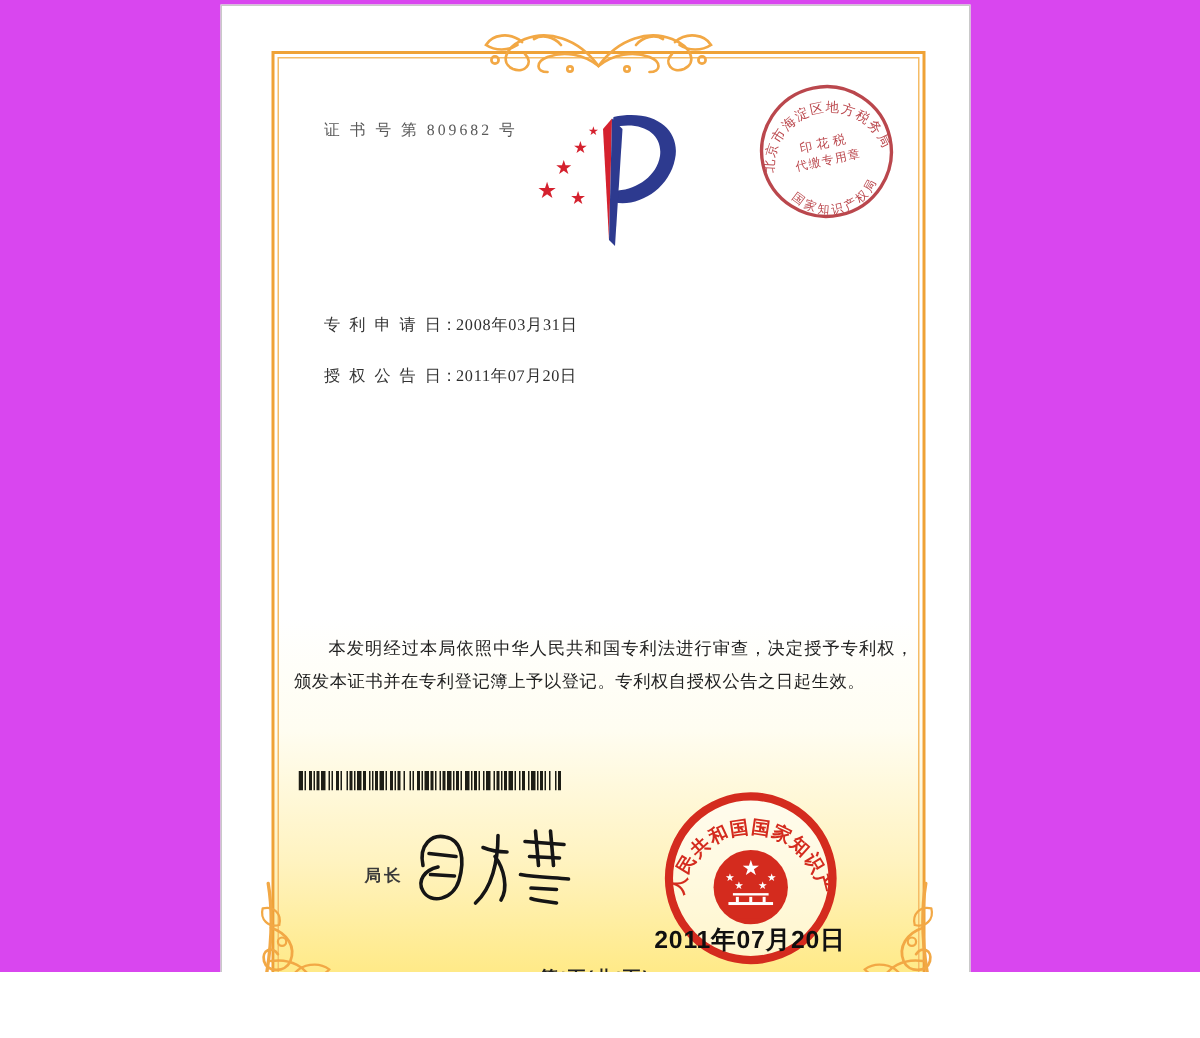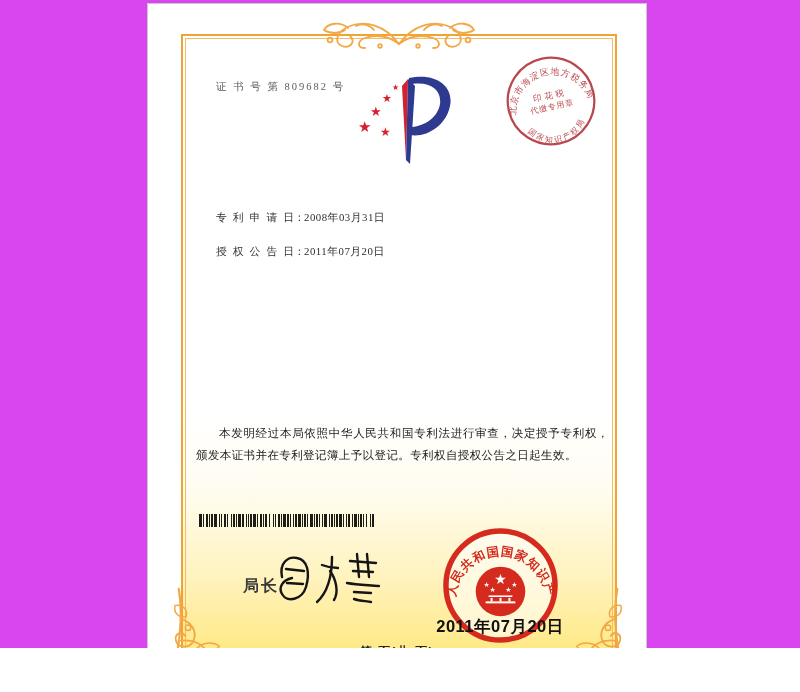--- a/index.html
+++ b/index.html
@@ -27,21 +27,21 @@
           vertical-align:top;}
   .fcolon{display:inline-block;width:10px;}
   .fvalue{letter-spacing:.5px;color:#2e2e2e;}
   .paras{position:absolute;left:48px;top:374px;width:413px;
          font-family:"Liberation Sans","DejaVu Sans",sans-serif;
          font-size:11.5px;font-weight:normal;color:#222;line-height:22.4px;text-align:justify;margin-top:44px;}
   .paras p{margin:0;text-indent:2em;letter-spacing:.4px;}
   .barcode{position:absolute;left:51px;top:510px;width:244px;height:13px;overflow:hidden;}
   .barcode i{position:absolute;top:0;bottom:0;background:#1d1d15;}
   .sig-title{position:absolute;left:95px;top:572px;font-family:"Liberation Sans","DejaVu Sans",sans-serif;
-             font-size:16px;font-weight:600;color:#3a3a3a;letter-spacing:2px;}
+             font-size:11px;font-weight:600;color:#3a3a3a;letter-spacing:2px;}
   .sig-svg{position:absolute;left:124px;top:543px;width:118px;height:72px;}
   .office-seal{position:absolute;left:293px;top:522px;width:119px;height:119px;}
   .issue-date{position:absolute;left:276px;top:612px;width:152px;text-align:center;
               font-family:"Liberation Sans","DejaVu Sans",sans-serif;
               font-size:16.5px;font-weight:bold;color:#101010;letter-spacing:.5px;}
   .footer{position:absolute;left:0;top:640px;width:100%;text-align:center;
           font-family:Liberation Mono, monospace;
           font-size:11.5px;font-weight:bold;color:#222;}
   .seal-text{fill:#b5383e;font-family:"Liberation Sans","DejaVu Sans",sans-serif;}
   .oseal-text{fill:#d42b1e;font-weight:bold;font-family:"Liberation Sans","DejaVu Sans",sans-serif;}

